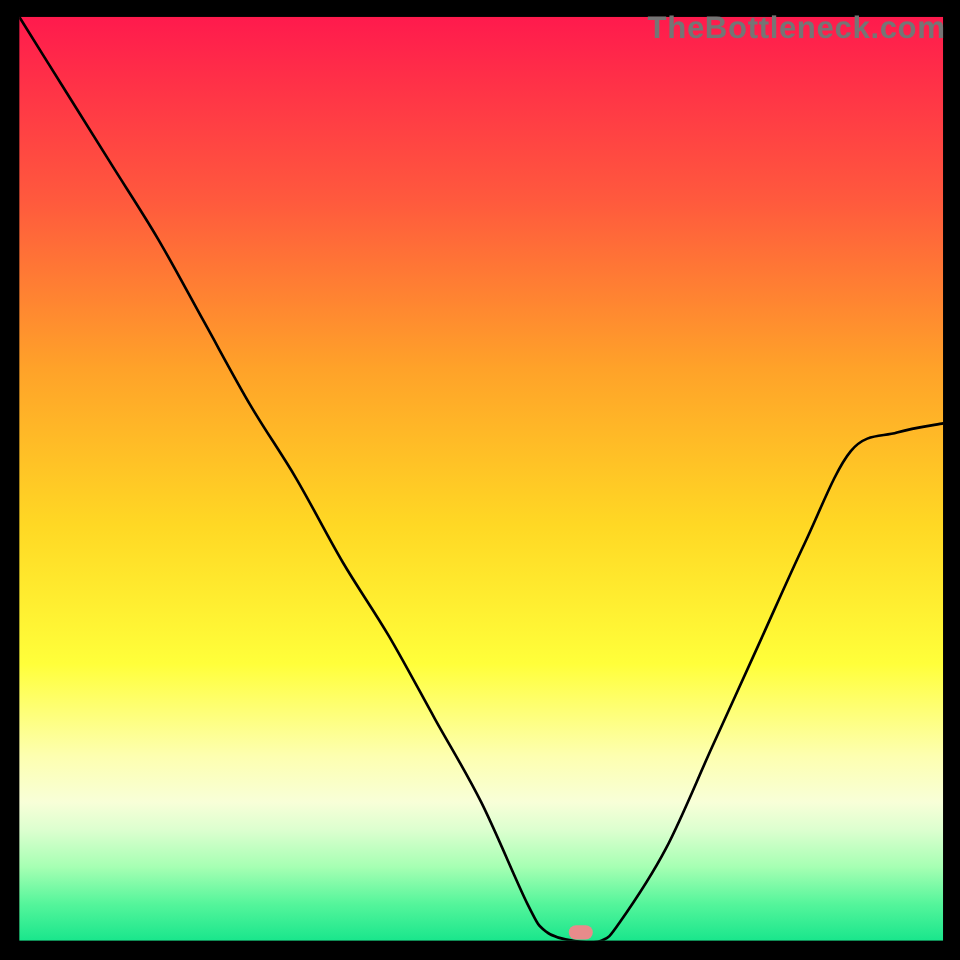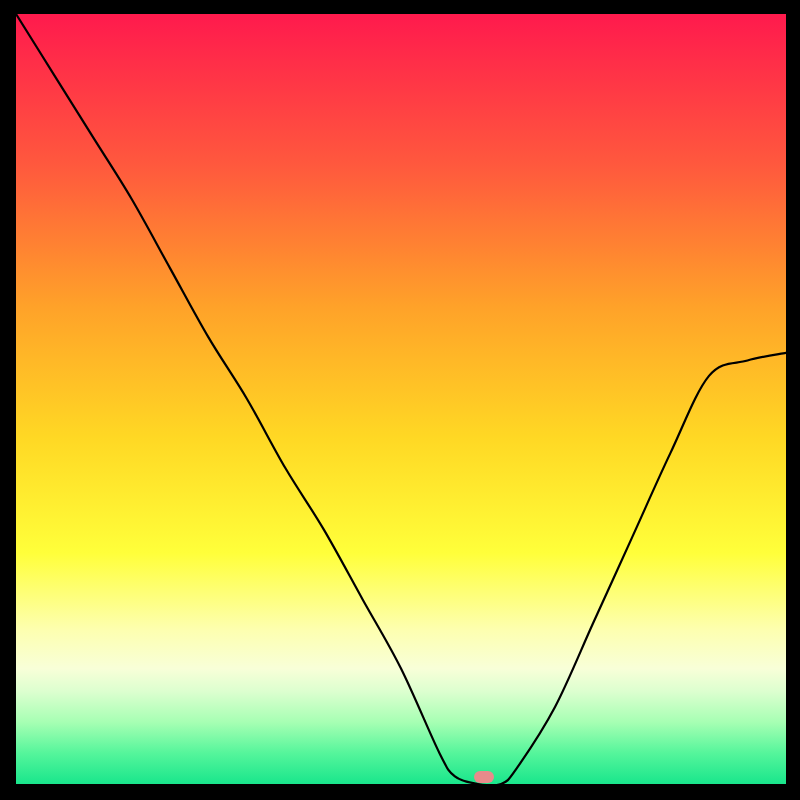--- a/index.html
+++ b/index.html
@@ -28,13 +28,14 @@
             <stop offset="0.92" stop-color="#a6ffb3"></stop>
             <stop offset="0.96" stop-color="#55f59b"></stop>
             <stop offset="1" stop-color="#19e68c"></stop>
           </linearGradient>
       </defs>
       <rect x="0" y="0" width="770" height="770" fill="url(#bg)"></rect>
       <path id="curve" fill="none" stroke="#000" stroke-width="2.2" stroke-linejoin="round" stroke-linecap="round" d="M 0 0 C 6.416666666666667 10.266666666666671 25.666666666666664 41.06666666666668 38.5 61.60000000000002 C 51.333333333333336 82.13333333333337 64.16666666666667 102.66666666666673 77 123.20000000000005 C 89.83333333333333 143.73333333333338 102.66666666666667 162.9833333333333 115.5 184.79999999999995 C 128.33333333333334 206.61666666666662 141.16666666666666 231 154 254.10000000000002 C 166.83333333333334 277.20000000000005 179.66666666666666 301.58333333333337 192.5 323.40000000000003 C 205.33333333333334 345.2166666666667 218.16666666666666 363.18333333333334 231 385 C 243.83333333333334 406.81666666666666 256.6666666666667 432.48333333333335 269.5 454.3 C 282.3333333333333 476.1166666666667 295.1666666666667 494.0833333333333 308 515.9 C 320.8333333333333 537.7166666666667 333.6666666666667 562.1 346.5 585.2 C 359.3333333333333 608.3000000000001 372.16666666666663 628.8333333333334 385 654.5 C 397.83333333333337 680.1666666666666 414.5166666666667 721.2333333333333 423.50000000000006 739.2 C 432.4833333333334 757.1666666666667 432.48333333333335 757.1666666666666 438.9 762.3 C 445.3166666666666 767.4333333333333 454.3 768.7166666666667 462 770 C 469.7 771.2833333333333 478.68333333333334 772.5666666666666 485.1 770 C 491.5166666666667 767.4333333333334 491.51666666666665 767.4333333333334 500.5 754.6 C 509.48333333333335 741.7666666666667 526.1666666666666 717.3833333333333 539 693 C 551.8333333333334 668.6166666666667 564.6666666666666 636.5333333333333 577.5 608.3 C 590.3333333333334 580.0666666666666 603.1666666666666 551.8333333333334 616 523.6 C 628.8333333333334 495.3666666666667 641.6666666666666 465.84999999999997 654.5 438.9 C 667.3333333333334 411.95 680.1666666666666 377.29999999999995 693 361.9 C 705.8333333333334 346.5 718.6666666666666 350.34999999999997 731.5 346.49999999999994 C 744.3333333333334 342.6499999999999 763.5833333333334 340.08333333333326 770 338.79999999999995"></path>
     </svg>
     <div id="marker" class="marker" style="left: 458.16px; top: 757.38px;"></div>
   </div>
+  <div class="watermark">TheBottleneck.com</div>
 </div>
 
 </body></html>

